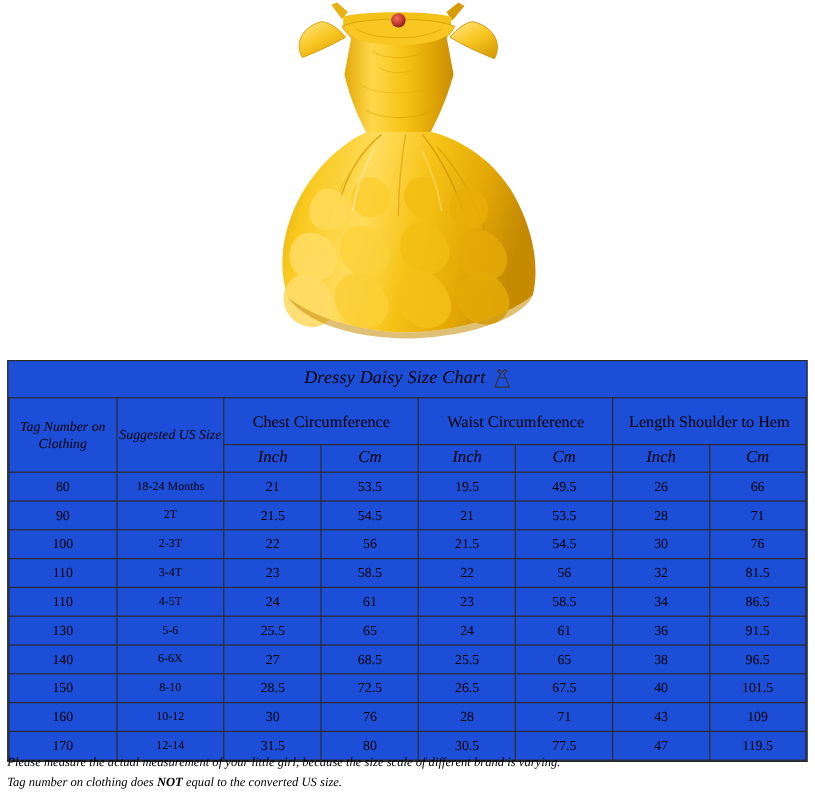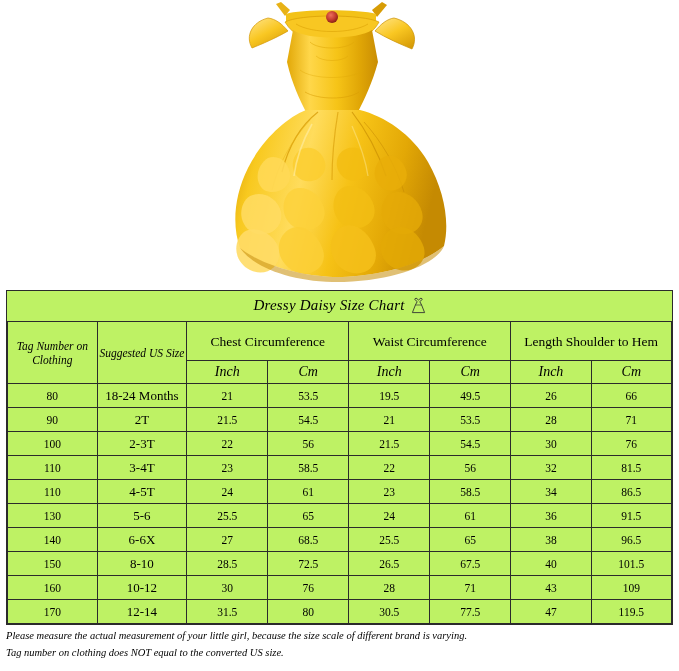--- a/index.html
+++ b/index.html
@@ -33,25 +33,25 @@
     left: 0;
     top: 0;
     width: 679px;
     height: 290px;
   }
 
   
   .chart {
     position: absolute;
     left: 6px;
-    top: 290px;
+    top: 300px;
     width: 667px;
     border: 1px solid #2b2b2b;
     box-sizing: border-box;
-    background: #bef264;
+    background: #1d4ed8;
   }
   table.size-table {
     width: 100%;
     border-collapse: collapse;
     font-family: "Liberation Serif", serif;
   }
   table.size-table td, table.size-table th {
     border: 1px solid #2b2b2b;
     text-align: center;
     vertical-align: middle;
@@ -89,33 +89,33 @@
   .hdr-sub {
     font-size: 14px;
     font-style: italic;
     height: 22px;
   }
   td.cell {
     font-size: 11.5px;
     height: 23px;
   }
   td.cell.tag { font-size: 11.5px; }
-  td.cell.us { font-size: 13px; text-align: center; }
+  td.cell.us { font-size: 10px; text-align: center; }
 
   .notes {
     position: absolute;
     left: 6px;
     top: 628px;
     width: 667px;
     font-size: 10.5px;
     font-style: italic;
     line-height: 15px;
   }
   .notes div { margin-bottom: 2px; }
-  .notes b { font-weight: normal; }
+  .notes b { font-weight: bold; }
 </style>
 </head>
 <body>
 
 <div class="page">
 
   <div class="photo">
     <div class="dress-wrap">
       <svg width="679" height="290" viewBox="0 0 679 290" xmlns="http://www.w3.org/2000/svg">
         <defs>

